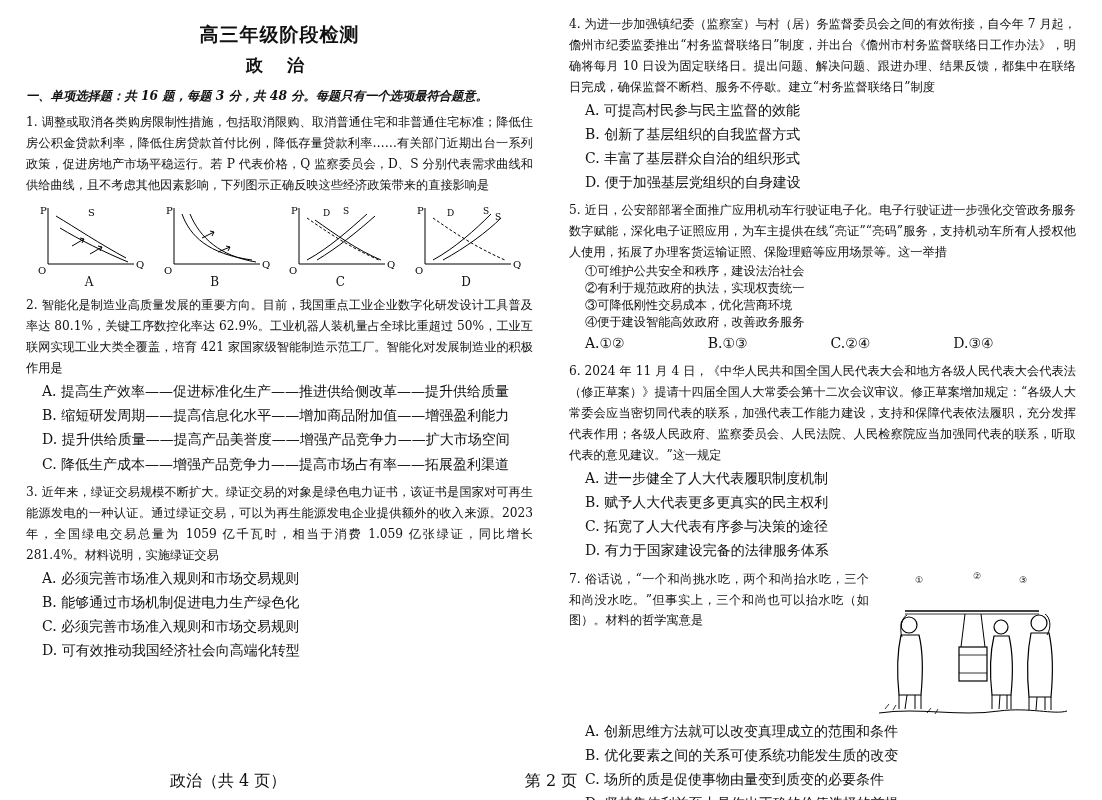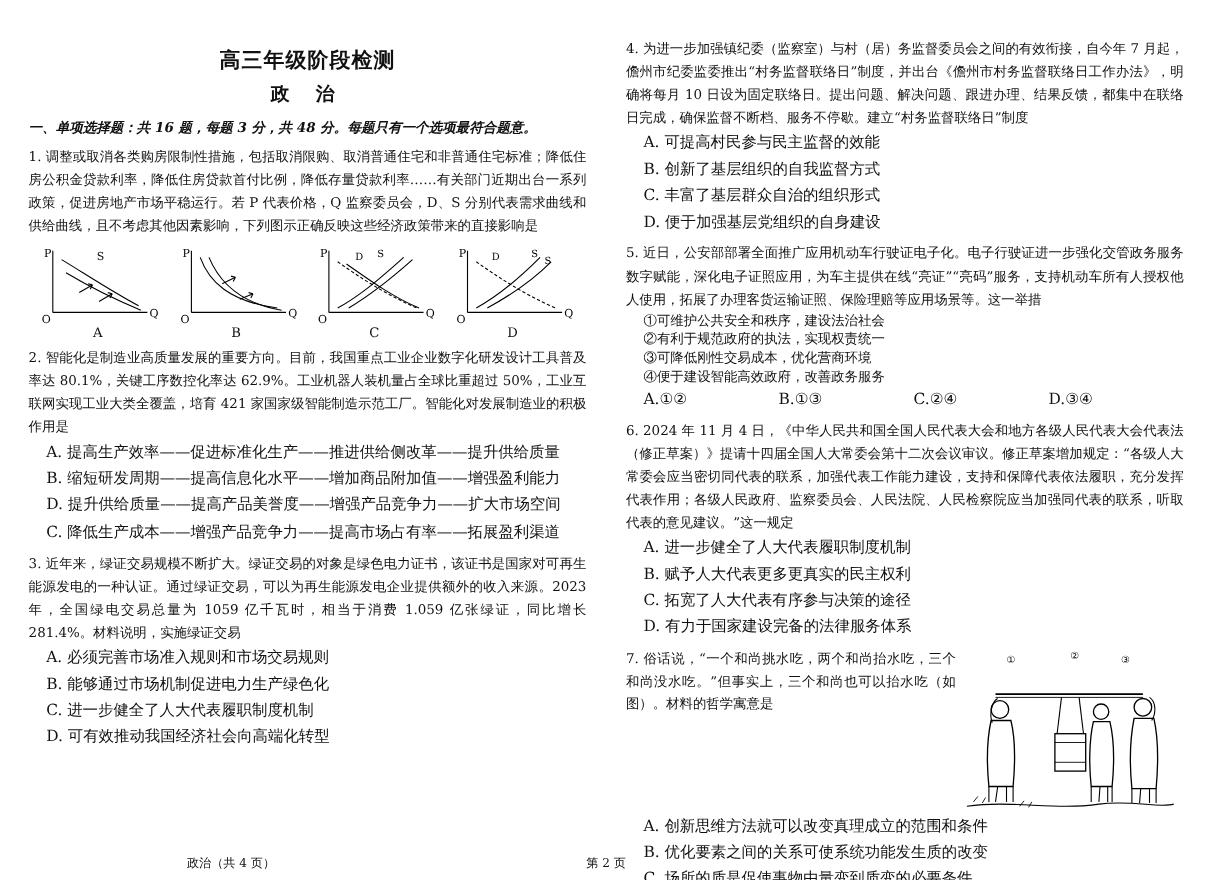--- a/index.html
+++ b/index.html
@@ -5,21 +5,21 @@
   html,body{margin:0;padding:0;}
   body{
     width:1102px;height:800px;
     background:#ffffff;
     font-family:"DejaVu Serif","Liberation Serif",serif;
     color:#111;
     overflow:hidden;
   }
   .page{position:relative;width:1102px;height:800px;box-sizing:border-box;padding:14px 26px 0 26px;}
   .cols{display:flex;gap:26px;height:740px;}
-  .col{width:515px;margin-top:20px;}
+  .col{width:515px;}
   .col.left{padding-right:4px;}
   .col.right{padding-left:6px;}
 
   .doc-title{
     text-align:center;font-size:19px;font-weight:bold;letter-spacing:1px;margin:8px 0 2px 0;
     font-family:"DejaVu Serif","Liberation Serif",serif;
   }
   .doc-subtitle{
     text-align:center;font-size:17px;font-weight:bold;letter-spacing:9px;margin:6px 0 10px 0;
   }
@@ -38,21 +38,21 @@
   .indent{padding-left:16px;}
 
   
   .charts{display:flex;justify-content:space-between;margin:6px 0 2px 4px;width:495px;}
   .chart-wrap{width:118px;}
   .chart-label{text-align:center;font-size:12px;margin-top:1px;}
 
   .footer{
     position:absolute;left:0;right:0;bottom:8px;
     display:flex;justify-content:center;align-items:center;
-    font-size:11px;
+    font-size:16px;
   }
   .footer .left{position:absolute;left:170px;}
   .footer .center{}
 
   .q7wrap{display:flex;}
   .q7text{width:300px;}
   .q7fig{width:205px;}
   svg{display:block;}
   .circled{font-size:12.2px;}
 </style>
@@ -161,21 +161,21 @@
         <div class="opt">C. 降低生产成本——增强产品竞争力——提高市场占有率——拓展盈利渠道</div>
       </div>
 
       <div class="q">
         <div class="q-body">
           <span class="q-num">3.</span>
           <span>近年来，绿证交易规模不断扩大。绿证交易的对象是绿色电力证书，该证书是国家对可再生能源发电的一种认证。通过绿证交易，可以为再生能源发电企业提供额外的收入来源。2023 年，全国绿电交易总量为 1059 亿千瓦时，相当于消费 1.059 亿张绿证，同比增长 281.4%。材料说明，实施绿证交易</span>
         </div>
         <div class="opt">A. 必须完善市场准入规则和市场交易规则</div>
         <div class="opt">B. 能够通过市场机制促进电力生产绿色化</div>
-        <div class="opt">C. 进一步健全了人大代表履职制度机制</div>
+        <div class="opt">C. 必须完善市场准入规则和市场交易规则</div>
         <div class="opt">D. 可有效推动我国经济社会向高端化转型</div>
       </div>
 
     </div>
 
     <div class="col right">
 
       <div class="q">
         <div class="q-body">
           <span class="q-num">4.</span>

